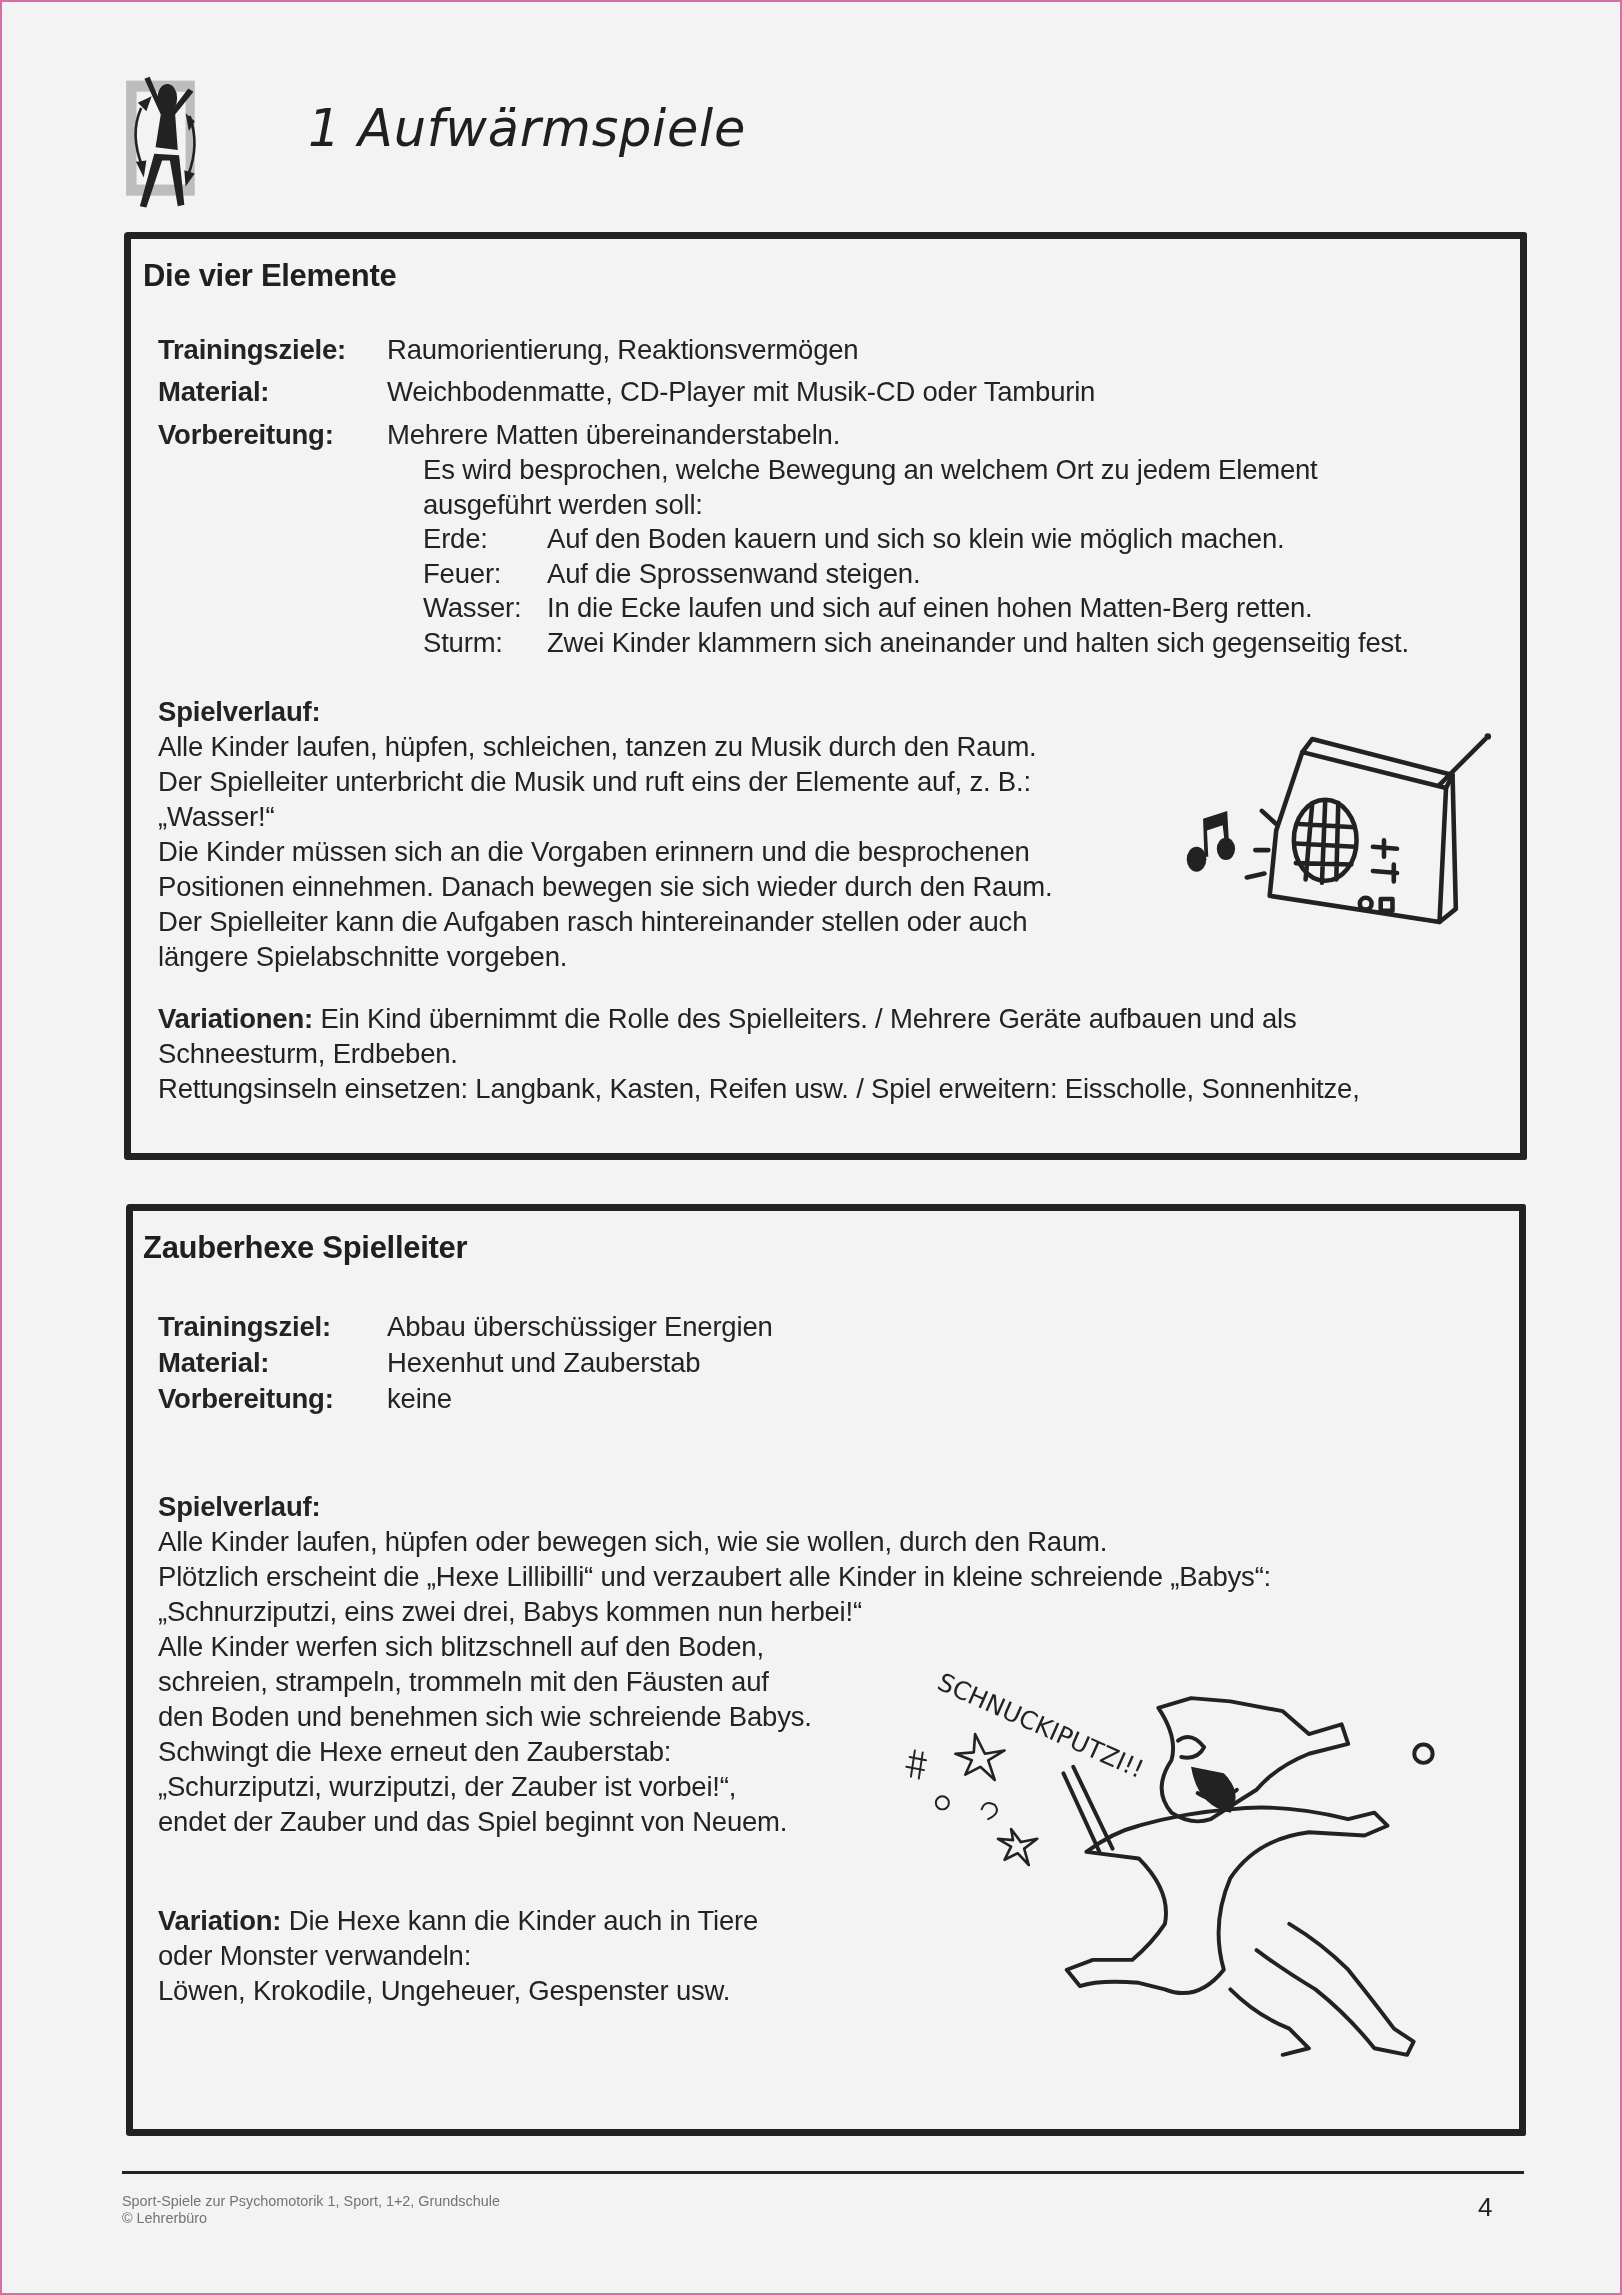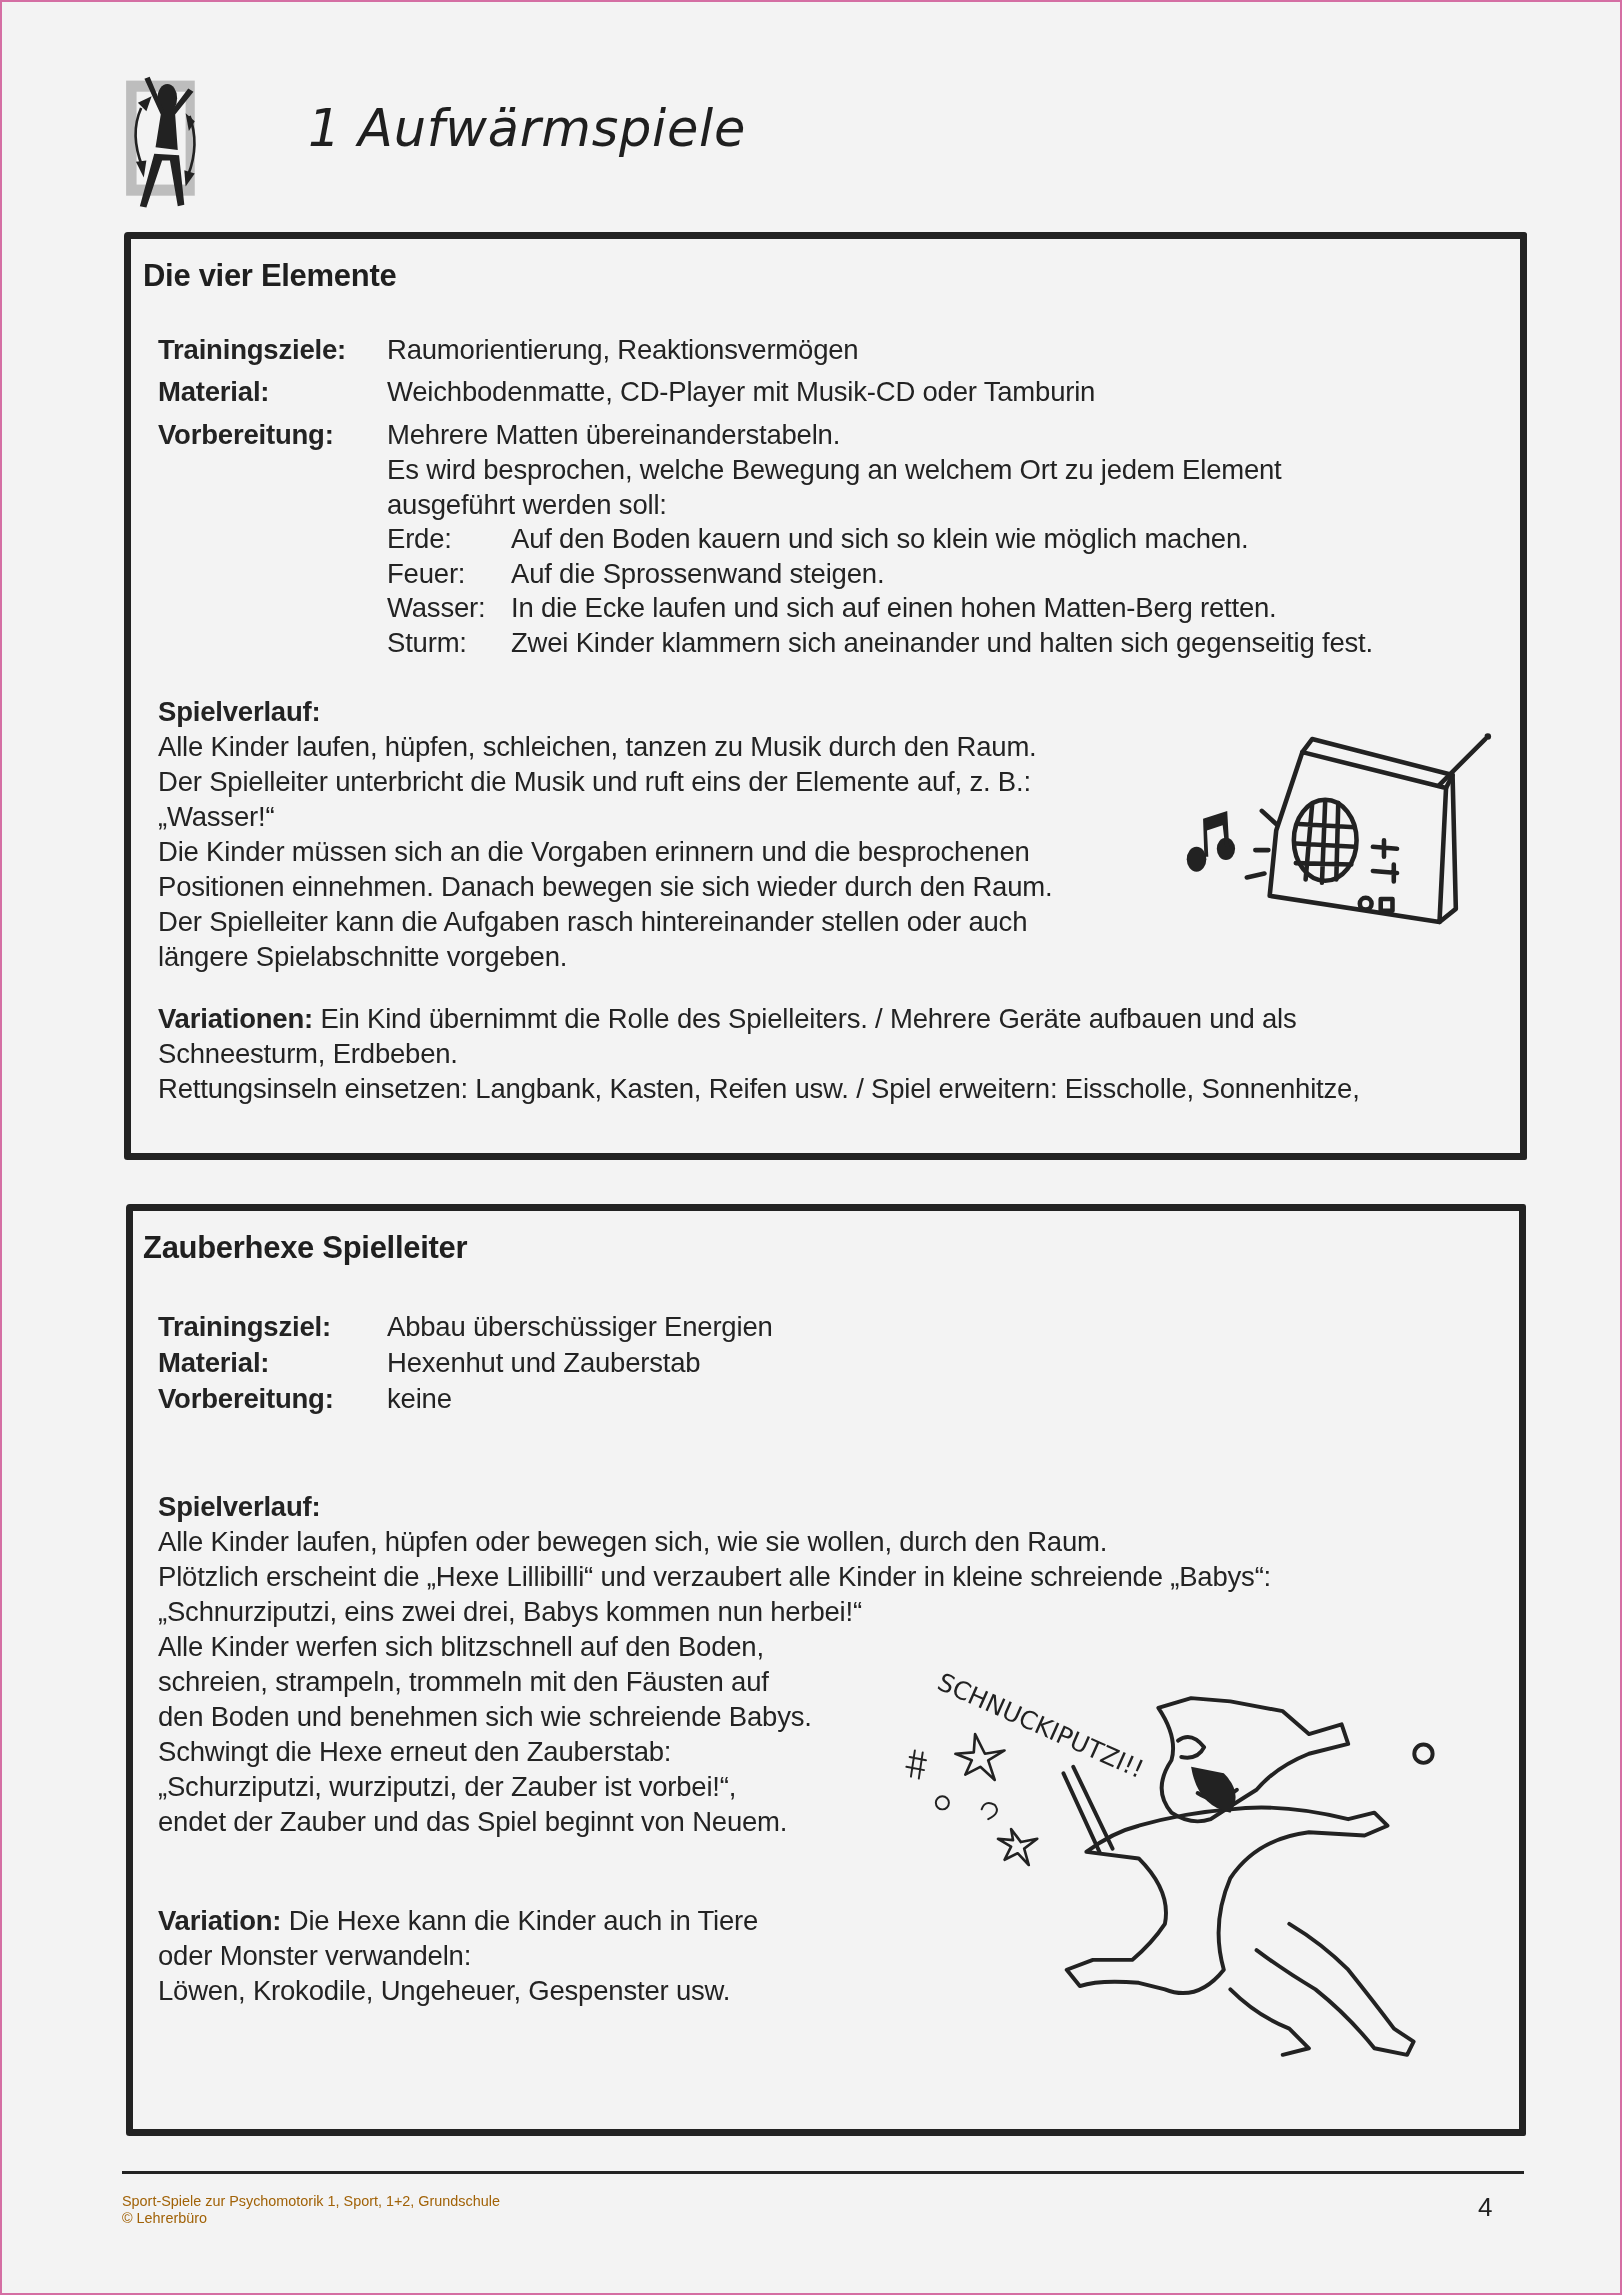--- a/index.html
+++ b/index.html
@@ -27,29 +27,29 @@
     #box1 { left: 124px; top: 232px; width: 1403px; height: 928px; }
     #box2 { left: 126px; top: 1204px; width: 1400px; height: 932px; }
     .game-title {
       position: absolute; left: 143px; font-size: 31px; font-weight: bold;
       letter-spacing: -0.3px; color: #1f1f1f;
     }
     .lbl { font-weight: bold; }
     .row { position: absolute; left: 158px; font-size: 27.5px; line-height: 35px; white-space: nowrap; letter-spacing: -0.2px; }
     .row .k { position: absolute; left: 0; font-weight: bold; }
     .row .v { position: absolute; left: 229px; }
-    .sub { position: absolute; font-size: 27.5px; line-height: 35px; white-space: nowrap; letter-spacing: -0.2px; }
+    .sub { position: absolute; font-size: 27.5px; line-height: 35px; white-space: nowrap; letter-spacing: -0.2px; margin-left: 36px; }
     .sub .k { position: absolute; left: 0; }
     .sub .v { position: absolute; left: 124px; }
     .para { position: absolute; left: 158px; font-size: 27.5px; line-height: 35px; letter-spacing: -0.2px; }
     .para div { white-space: nowrap; }
     .illus { position: absolute; }
     
     .footer-rule { position: absolute; left: 122px; top: 2171px; width: 1402px; height: 2.6px; background: #222; }
-    .footer-text { position: absolute; left: 122px; top: 2193px; font-size: 14.4px; line-height: 17px; color: #a16207; }
+    .footer-text { position: absolute; left: 122px; top: 2193px; font-size: 14.4px; line-height: 17px; color: #737373; }
     .page-number { position: absolute; left: 1478px; top: 2192px; font-size: 26px; color: #222; }
   </style>
 </head>
 <body>
 
 <div class="page-frame"></div>
 
 <svg class="chapter-logo" viewBox="0 0 260 230">
   <rect x="17" y="28" width="105" height="176" fill="#bdbdbd"></rect>
   <rect x="33" y="45" width="75" height="142" fill="#f3f3f3"></rect>

